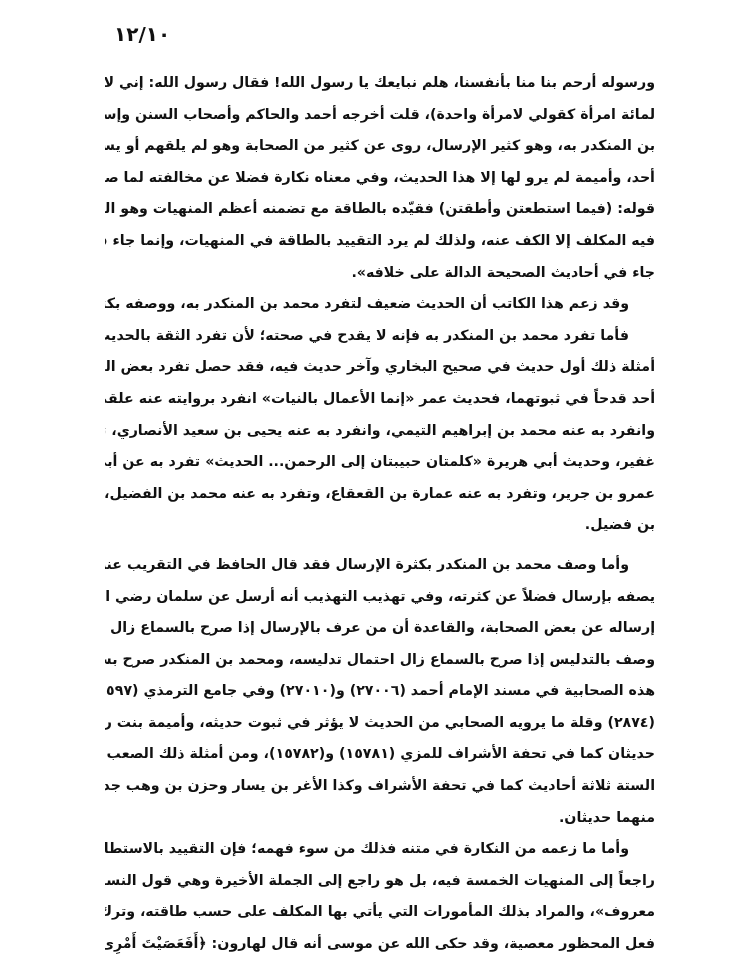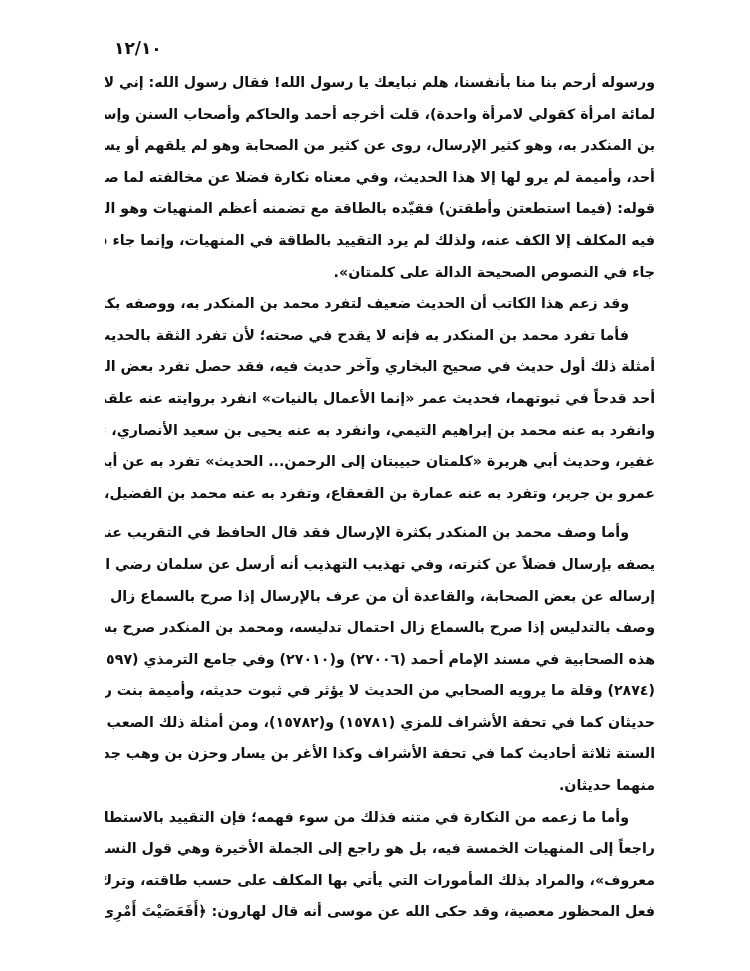--- a/index.html
+++ b/index.html
@@ -11,22 +11,22 @@
       width: 750px;
       height: 971px;
       position: relative;
       overflow: hidden;
       font-family: "DejaVu Sans", sans-serif;
       color: #111111;
     }
     .page-number {
       position: absolute;
       left: 114px;
-      top: 38px;
-      font-size: 17px;
+      top: 22px;
+      font-size: 20px;
       font-weight: bold;
       direction: rtl;
       unicode-bidi: plaintext;
     }
     .page-body {
       position: absolute;
       left: 105px;
       top: 67px;
       width: 550px;
       direction: rtl;
@@ -60,34 +60,35 @@
 
 <div class="page-body">
 
   <div>
     <span class="line">ورسوله أرحم بنا منا بأنفسنا، هلم نبايعك يا رسول الله! فقال رسول الله: إني لا أصافح النساء، إنما قولي</span>
     <span class="line">لمائة امرأة كقولي لامرأة واحدة)، قلت أخرجه أحمد والحاكم وأصحاب السنن وإسناده ضعيف تفرد محمد</span>
     <span class="line">بن المنكدر به، وهو كثير الإرسال، روى عن كثير من الصحابة وهو لم يلقهم أو يسمع منهم ولم يتابعه عليه</span>
     <span class="line">أحد، وأميمة لم يرو لها إلا هذا الحديث، وفي معناه نكارة فضلا عن مخالفته لما صح، أما النكارة ففي</span>
     <span class="line">قوله: (فيما استطعتن وأطقتن) فقيّده بالطاقة مع تضمنه أعظم المنهيات وهو الشرك وترك الشرك لا يحتاج</span>
     <span class="line">فيه المكلف إلا الكف عنه، ولذلك لم يرد التقييد بالطاقة في المنهيات، وإنما جاء في المأمورات، والمخالفة لما</span>
-    <span class="line last">جاء في النصوص الصحيحة الدالة على كلمتان».</span>
+    <span class="line last">جاء في أحاديث الصحيحة الدالة على خلافه».</span>
   </div>
 
   <div>
     <span class="line indent">وقد زعم هذا الكاتب أن الحديث ضعيف لتفرد محمد بن المنكدر به، ووصفه بكثرة الإرسال،</span>
   </div>
 
   <div>
     <span class="line indent">فأما تفرد محمد بن المنكدر به فإنه لا يقدح في صحته؛ لأن تفرد الثقة بالحديث لا يقدح في ثبوته، ومن</span>
     <span class="line">أمثلة ذلك أول حديث في صحيح البخاري وآخر حديث فيه، فقد حصل تفرد بعض الثقات بهما ولم يَعتبر ذلك</span>
     <span class="line">أحد قدحاً في ثبوتهما، فحديث عمر «إنما الأعمال بالنيات» انفرد بروايته عنه علقمة بن وقاص الليثي،</span>
     <span class="line">وانفرد به عنه محمد بن إبراهيم التيمي، وانفرد به عنه يحيى بن سعيد الأنصاري، ثم رواه عن يحيى جم</span>
     <span class="line">غفير، وحديث أبي هريرة «كلمتان حبيبتان إلى الرحمن... الحديث» تفرد به عن أبي هريرة أبو زرعة بن</span>
     <span class="line">عمرو بن جرير، وتفرد به عنه عمارة بن القعقاع، وتفرد به عنه محمد بن الفضيل، ثم كثر رواته عن محمد</span>
+    <span class="line last">بن فضيل.</span>
   </div>
 
   <div class="para-gap"></div>
 
   <div>
     <span class="line indent">وأما وصف محمد بن المنكدر بكثرة الإرسال فقد قال الحافظ في التقريب عنه: «ثقة فاضل» ولم</span>
     <span class="line">يصفه بإرسال فضلاً عن كثرته، وفي تهذيب التهذيب أنه أرسل عن سلمان رضي الله عنه، وذكر احتمال</span>
     <span class="line">إرساله عن بعض الصحابة، والقاعدة أن من عرف بالإرسال إذا صرح بالسماع زال احتمال إرساله كما أن من</span>
     <span class="line">وصف بالتدليس إذا صرح بالسماع زال احتمال تدليسه، ومحمد بن المنكدر صرح بسماع هذا الحديث من</span>
     <span class="line">هذه الصحابية في مسند الإمام أحمد (٢٧٠٠٦) و(٢٧٠١٠) وفي جامع الترمذي (١٥٩٧) وسنن ابن ماجه</span>

